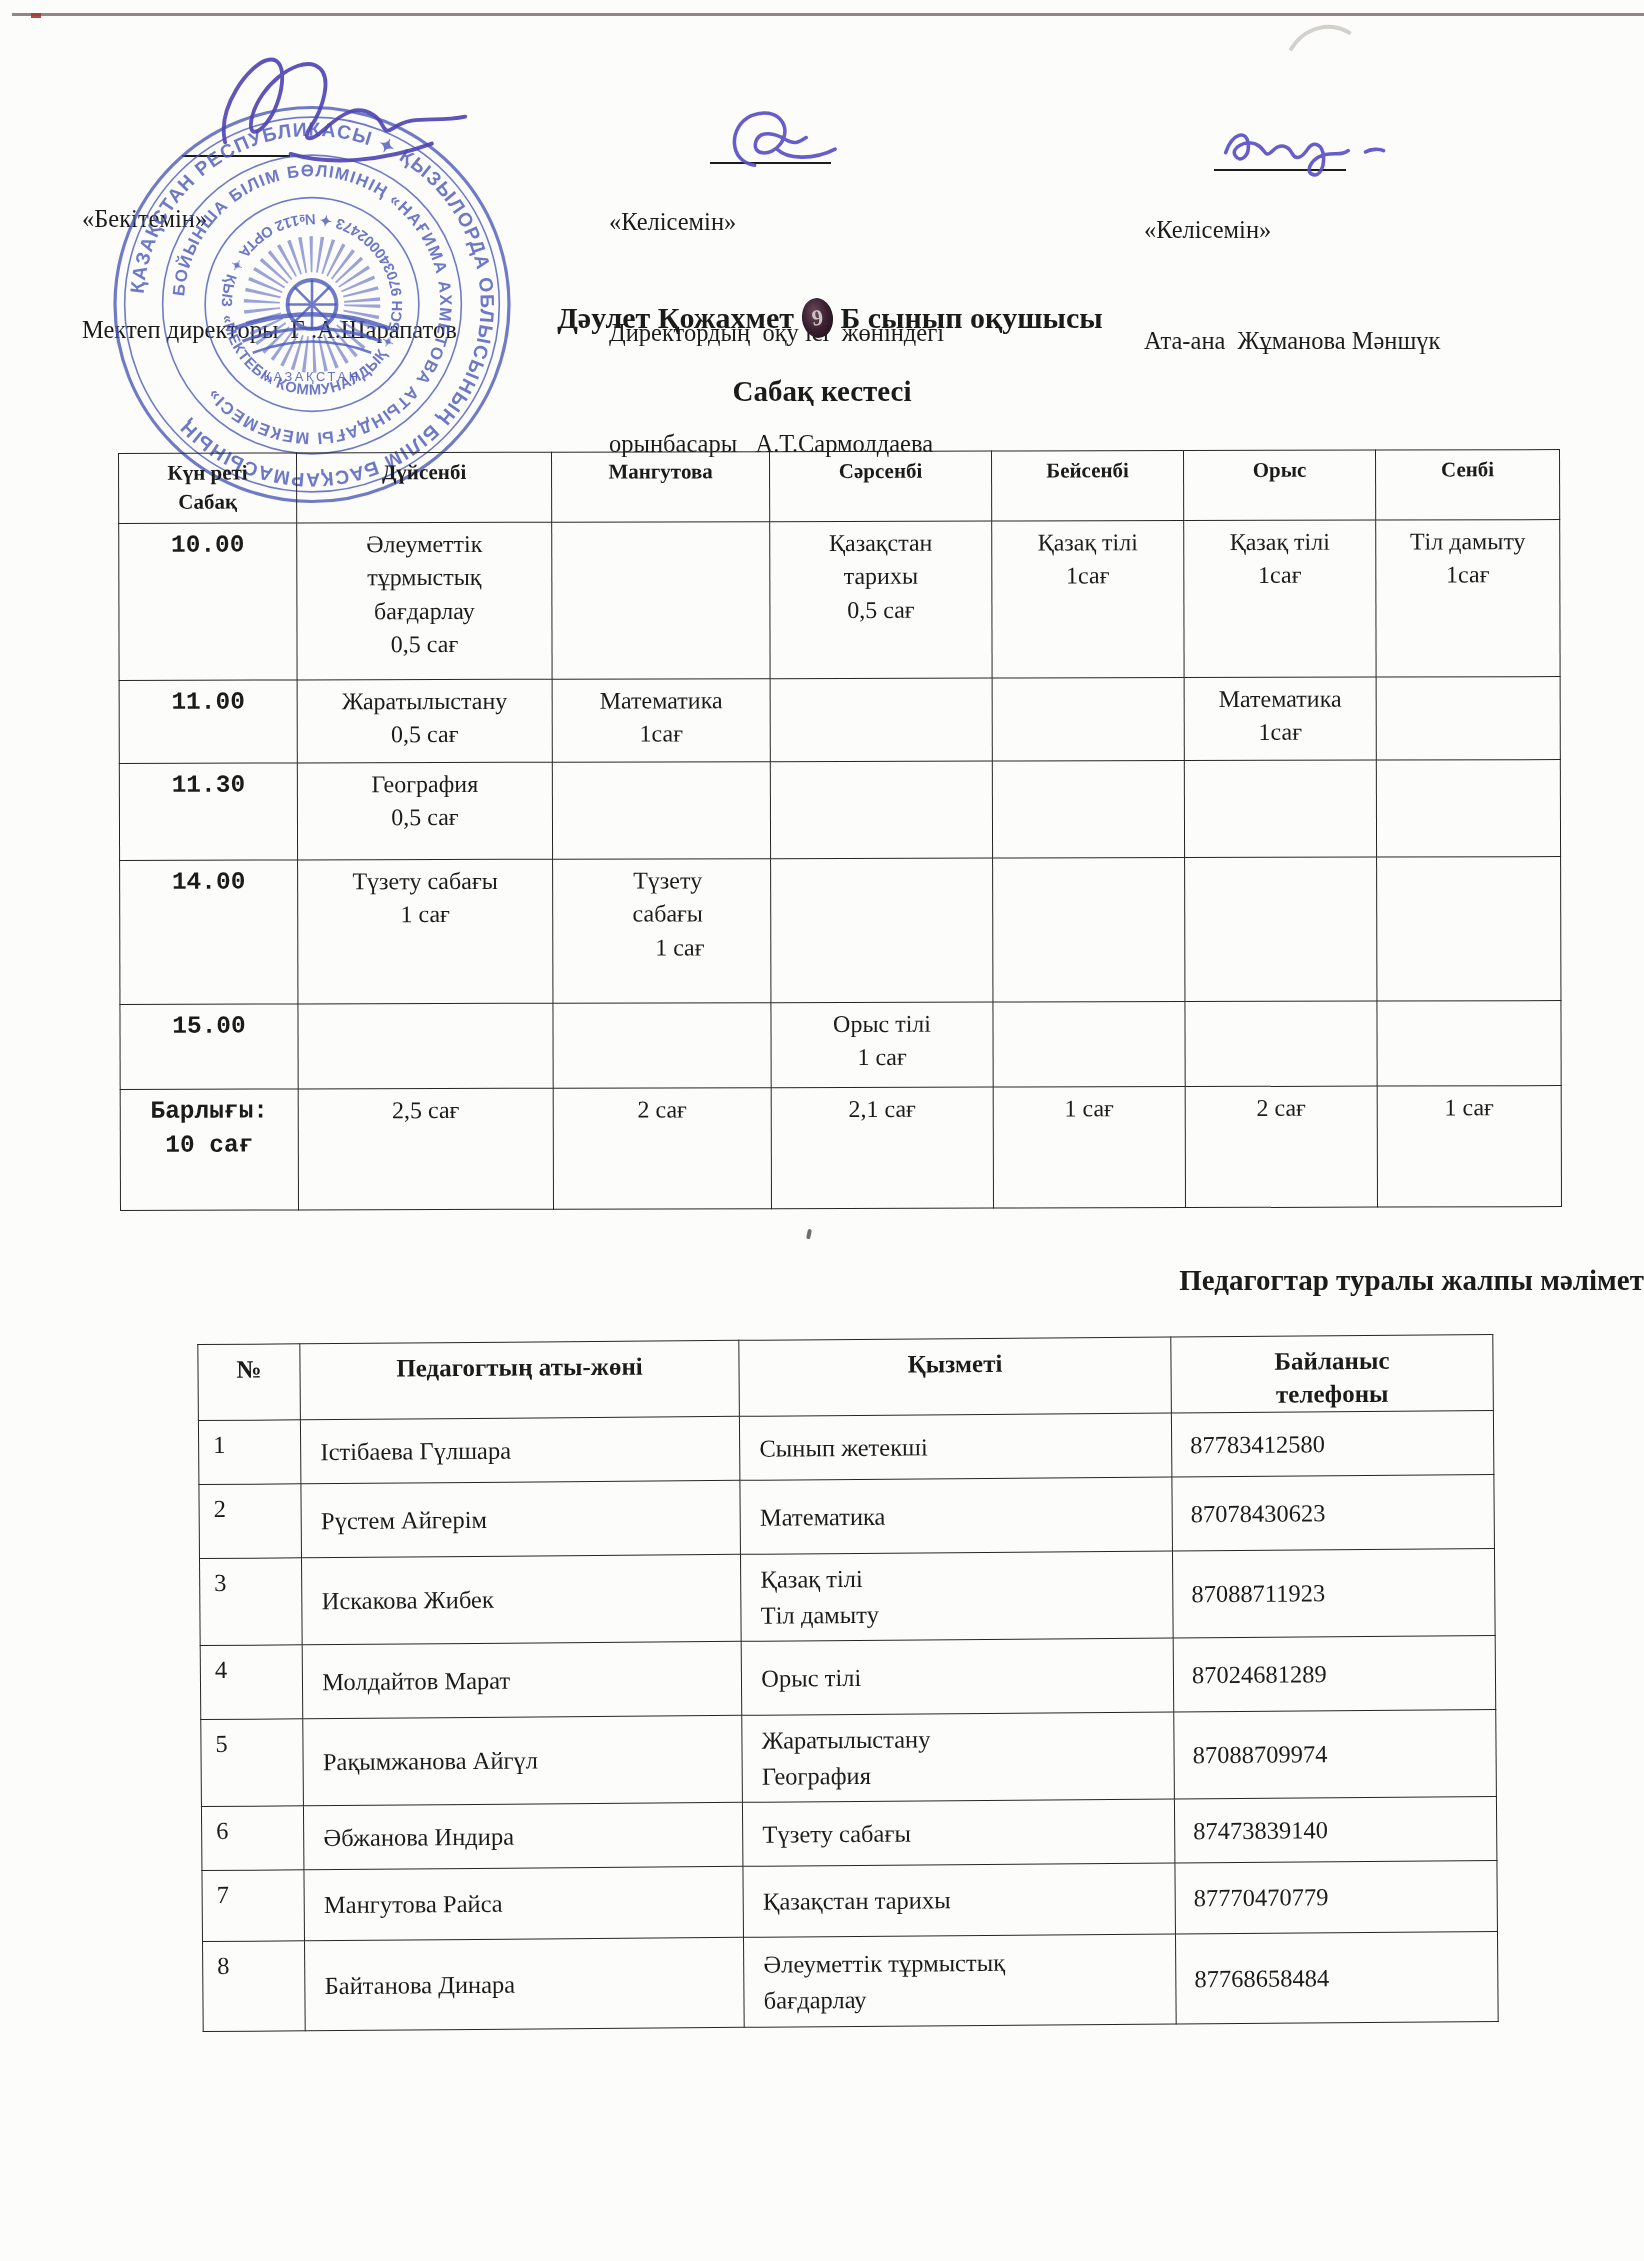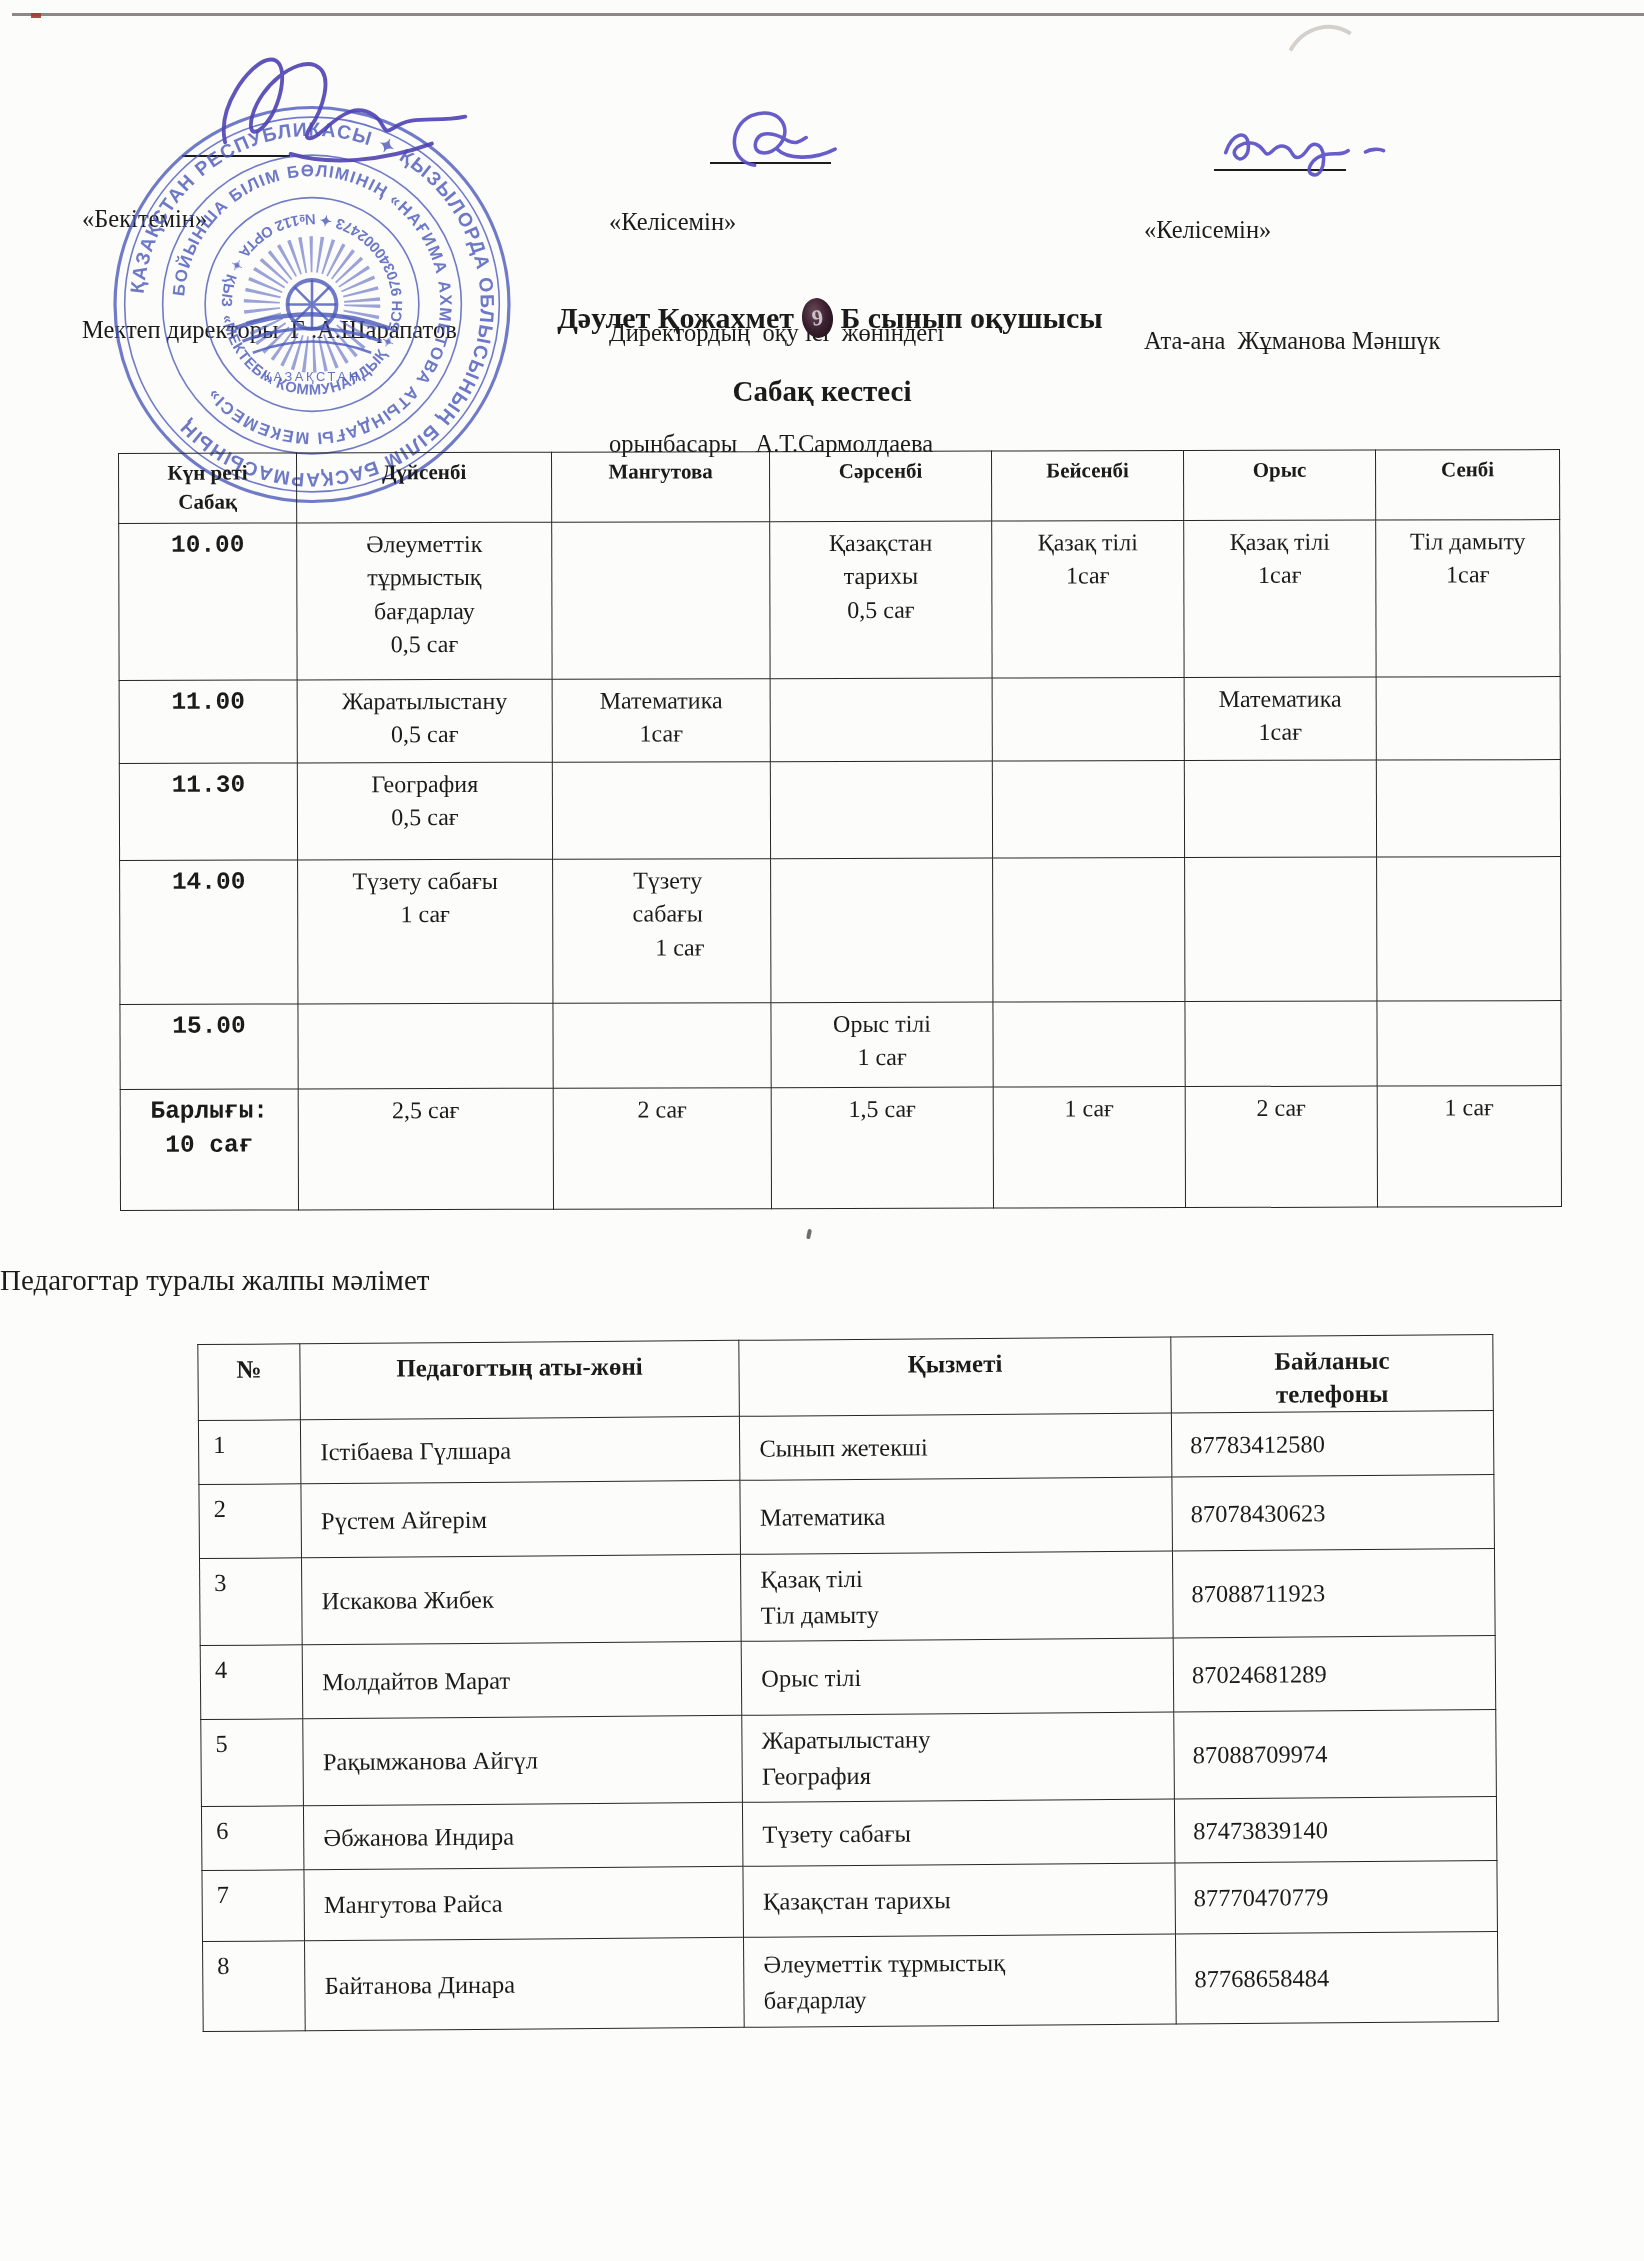--- a/index.html
+++ b/index.html
@@ -37,21 +37,21 @@
     display:flex; justify-content:center; align-items:center; gap:7.7px;
     font-weight:700; font-size:30px;
   }
   .badge {
     width:31px; height:40px; border-radius:50%;
     background:radial-gradient(ellipse at 42% 35%, #6b4a58 0%, #3a2030 48%, #190d15 100%);
     color:#cdc2c9; display:flex; align-items:center; justify-content:center;
     font-size:22.5px; font-weight:700; transform:rotate(-7deg);
   }
   .schedule-title { position:absolute; left:0; top:375px;  width:100%; text-align:center; font-weight:700; font-size:29px; }
-  .teachers-title { position:absolute; left:0; top:1264px; width:100%; text-align:left; font-weight:400; font-size:29px; }
+  .teachers-title { position:absolute; left:0; top:1264px; width:100%; text-align:right; font-weight:700; font-size:29px; }
   .speck { position:absolute; left:807px; top:1229px; width:3.9px; height:10.3px; background:#6d6d6d; border-radius:1.9px; transform:rotate(12deg); }
 
   
   table { border-collapse:collapse; table-layout:fixed; }
   .sched { position:absolute; left:119px; top:451px; width:1440px; transform:rotate(-0.15deg); }
   .sched td, .sched th {
     border:1.9px solid #262626; vertical-align:top; text-align:center;
     font-size:24px; line-height:1.38; white-space:pre-line; padding:5.2px 3.9px 0 3.9px;
   }
   .sched th { font-weight:700; font-size:21px; height:64px; }
@@ -239,21 +239,21 @@
 1 сағ</td>
           <td></td>
           <td></td>
           <td></td>
         </tr>
         <tr style="height: 121px;">
           <td class="time">Барлығы:
 10 сағ</td>
           <td>2,5 сағ</td>
           <td>2 сағ</td>
-          <td>1,5 сағ</td>
+          <td>2,1 сағ</td>
           <td>1 сағ</td>
           <td>2 сағ</td>
           <td>1 сағ</td>
         </tr>
       </tbody>
   </table>
 
   <div class="speck"></div>
   <div class="teachers-title">Педагогтар туралы жалпы мәлімет</div>
 

